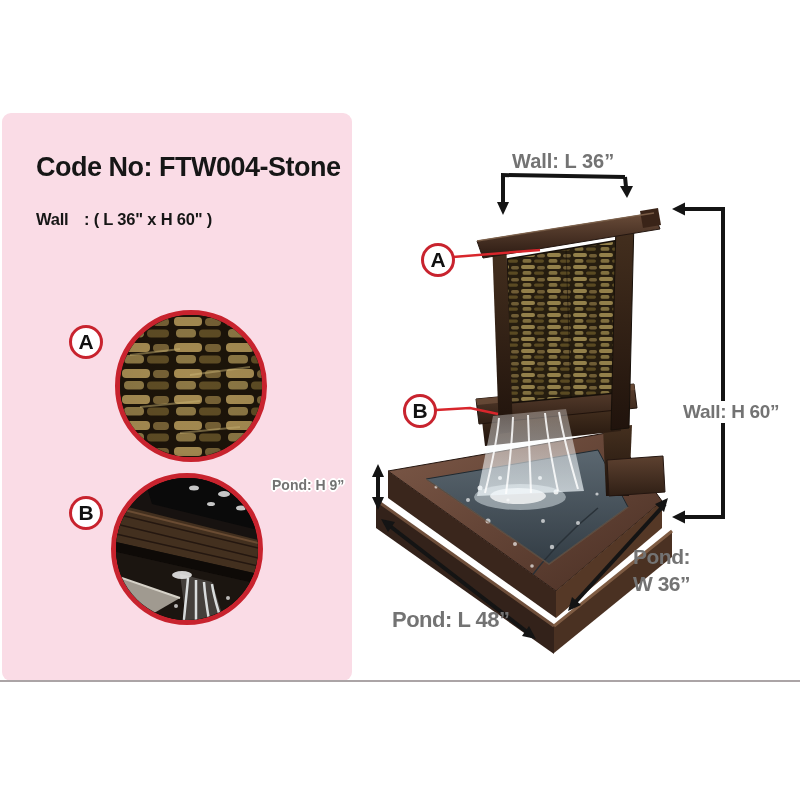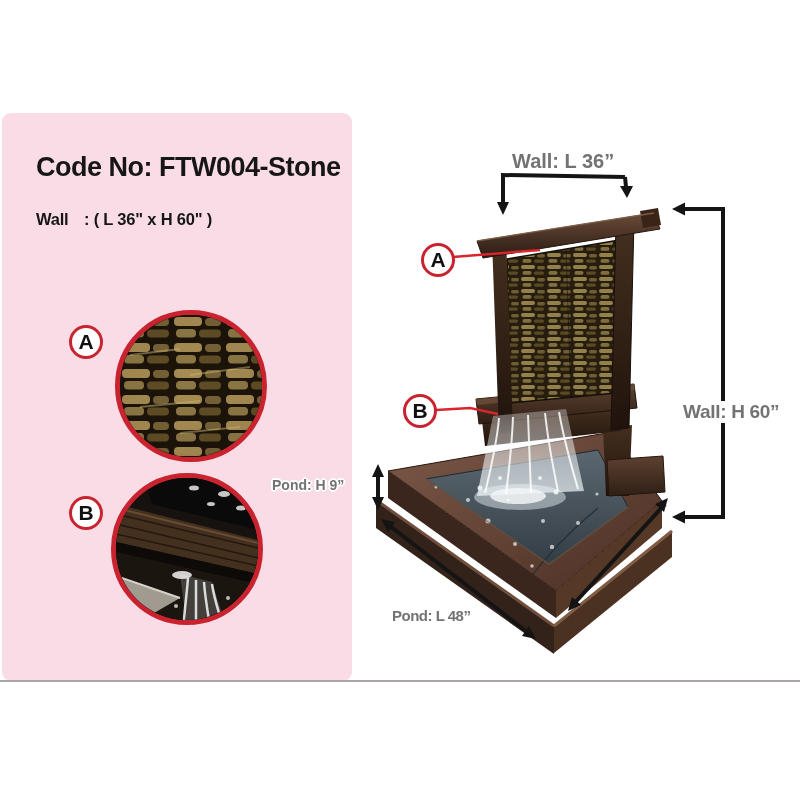--- a/index.html
+++ b/index.html
@@ -26,21 +26,21 @@
   .detail svg{display:block;width:142px;height:142px;}
   .detail-a{left:113px;top:197px;}
   .detail-b{left:109px;top:360px;}
   .dim{position:absolute;font-weight:700;white-space:nowrap;color:#737373;}
   .dim-wall-l{left:512px;top:150px;font-size:20px;}
   .dim-wall-h{left:680px;top:369px;font-size:19px;letter-spacing:-0.3px;
               background:#fff;padding:0 3px;margin-top:32px;}
   .dim-pond-h{left:272px;top:477px;font-size:14px;
               text-shadow:-2px 0 0 #fff,2px 0 0 #fff,0 -2px 0 #fff,0 2px 0 #fff,
                           -1px -1px 0 #fff,1px 1px 0 #fff,-1px 1px 0 #fff,1px -1px 0 #fff;}
-  .dim-pond-l{left:392px;top:607px;font-size:15px;letter-spacing:-0.5px;}
+  .dim-pond-l{left:392px;top:607px;font-size:22px;letter-spacing:-0.5px;}
   .dim-pond-w{left:633px;top:543px;font-size:21px;line-height:27px;letter-spacing:-0.5px;}
   .dim-pond-w span{display:block;}
   .divider{position:absolute;left:0;top:680px;width:800px;height:2px;background:#aba4a6;}
 </style>
 </head>
 <body>
 
 <div class="stage">
 
   <svg class="scene" viewBox="0 0 800 800">
@@ -232,15 +232,19 @@
     </div>
   </div>
 
   <div class="badge badge-diagram-a">A</div>
   <div class="badge badge-diagram-b">B</div>
 
   <div class="dim dim-wall-l">Wall: L 36”</div>
   <div class="dim dim-wall-h">Wall: H 60”</div>
   <div class="dim dim-pond-h">Pond: H 9”</div>
   <div class="dim dim-pond-l">Pond: L 48”</div>
+  <div class="dim dim-pond-w">
+    <span>Pond:</span>
+    <span>W 36”</span>
+  </div>
 
   <div class="divider"></div>
 </div>
 
 </body></html>

